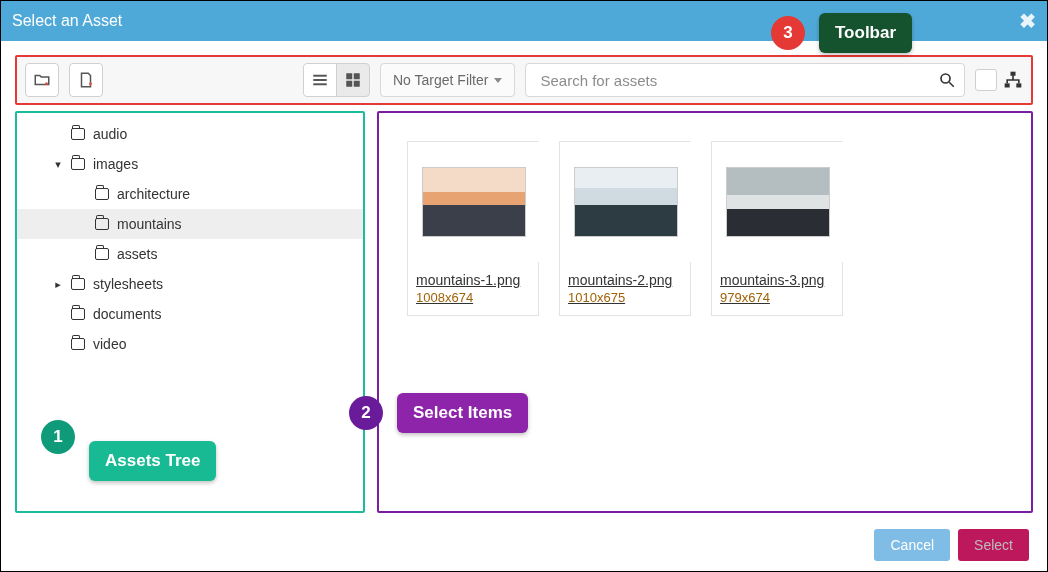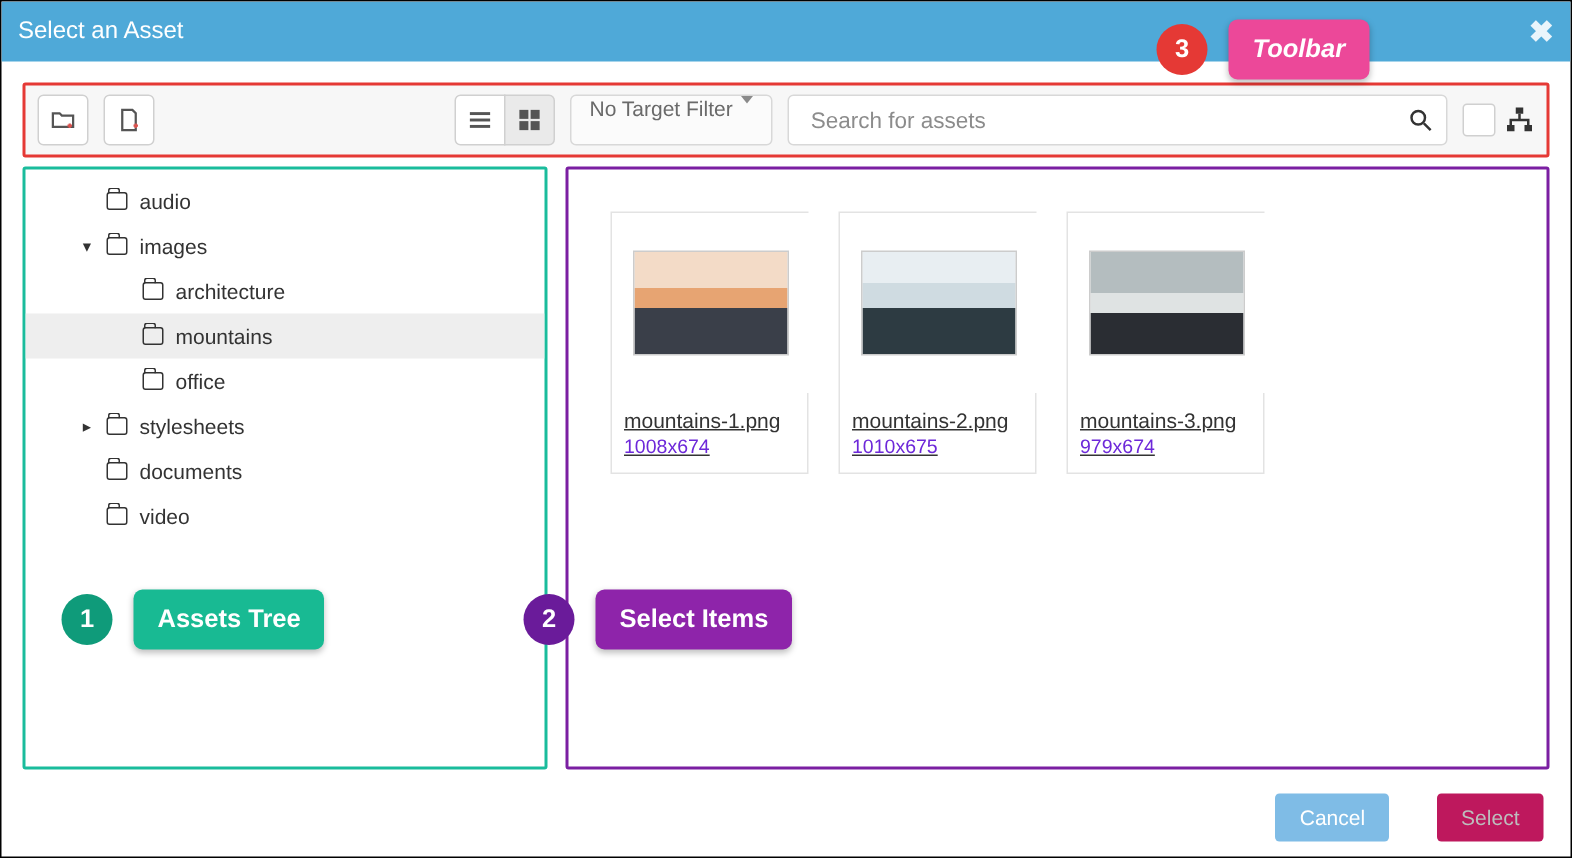--- a/index.html
+++ b/index.html
@@ -11,21 +11,21 @@
   .close-x { font-size:20px; font-weight:700; cursor:pointer; color:#eaf5fb; }
   
   .toolbar-wrap { position:relative; border:2px solid #e53935; margin:14px 14px 6px 14px; padding:6px 8px; display:flex; align-items:center; gap:10px; border-radius:2px; background:#f7f7f7; }
   .tb-btn { height:34px; min-width:34px; display:inline-flex; align-items:center; justify-content:center; border:1px solid #d0d0d0; border-radius:4px; background:#fff; cursor:pointer; }
   .tb-group { display:inline-flex; }
   .tb-group .tb-btn { border-radius:0; margin-left:-1px; }
   .tb-group .tb-btn:first-child { border-top-left-radius:4px; border-bottom-left-radius:4px; margin-left:0; }
   .tb-group .tb-btn:last-child { border-top-right-radius:4px; border-bottom-right-radius:4px; }
   .tb-btn.active { background:#eaeaea; }
   .tb-spacer { flex:0 0 auto; width:180px; }
-  .filter-btn { height:34px; padding:0 12px; display:inline-flex; gap:6px; border:1px solid #d8d8d8; border-radius:4px; background:#fbfbfb; color:#6a6a6a; cursor:pointer; }
+  .filter-btn { height:34px; padding:0 12px; display:inline-flex; align-items:center; gap:6px; border:1px solid #d8d8d8; border-radius:4px; background:#fbfbfb; color:#6a6a6a; cursor:pointer; }
   .caret { width:0;height:0;border-left:4px solid transparent;border-right:4px solid transparent;border-top:5px solid #8a8a8a; }
   .search-wrap { flex:1; display:flex; align-items:center; border:1px solid #d8d8d8; border-radius:4px; background:#fff; height:34px; padding:0 8px 0 12px; }
   .search-wrap input { flex:1; border:none; outline:none; font-size:15px; background:transparent; color:#555; }
   .search-wrap input::placeholder { color:#8c8c8c; }
   .tb-right { display:flex; gap:6px; align-items:center; }
   .small-box { width:22px; height:22px; border:1px solid #d0d0d0; border-radius:3px; background:#fff; }
   
   .body { display:flex; gap:12px; padding:0 14px; height:calc(572px - 40px - 70px - 60px); }
   .tree { width:350px; border:2px solid #1abc9c; border-radius:2px; padding:6px 0; overflow:auto; position:relative; }
   .tree-row { height:30px; display:flex; align-items:center; gap:8px; padding:0 12px; cursor:pointer; color:#333; white-space:nowrap; }
@@ -39,33 +39,33 @@
   .folder-icon { width:14px;height:12px;border:1.4px solid #333;border-radius:2px; position:relative; flex:0 0 auto; }
   .folder-icon::before { content:""; position:absolute; top:-4px; left:0; width:6px; height:3px; border:1.4px solid #333; border-bottom:none; border-radius:2px 2px 0 0; }
   .grid-pane { flex:1; border:2px solid #7b1fa2; border-radius:2px; overflow:auto; position:relative; padding:28px; display:flex; gap:20px; align-items:flex-start;text-decoration:underline; }
   .card { width:132px; border:1px solid #e3e3e3; background:#fff; cursor:pointer; }
   .thumb { width:132px; height:120px; background:#fff; display:flex; align-items:center; justify-content:center; }
   .thumb .img { width:104px; height:70px; border:1px solid #ccc; }
   .img.sunset { background:linear-gradient(#f3dbc7 0 35%, #e7a472 35% 55%, #3a3f49 55% 100%); }
   .img.clouds { background:linear-gradient(#e8eef2 0 30%, #cfdbe1 30% 55%, #2d3b42 55% 100%); }
   .img.snow { background:linear-gradient(#b4bdbf 0 40%, #dfe3e3 40% 60%, #2a2d33 60% 100%); }
   .card-name { padding:10px 8px 0 8px; font-size:14px; color:#333; word-break:break-all; }
-  .card-dim { padding:2px 8px 10px 8px; font-size:13px; color:#6d28d9; }
+  .card-dim { padding:2px 8px 10px 8px; font-size:13px; color:#a16207; }
   
   .footer { position:absolute; bottom:10px; right:18px; display:flex; gap:8px; }
-  .btn { height:32px; padding:2px 16px; border-radius:3px; border:none; cursor:pointer; font-size:14px;margin-left:24px; }
+  .btn { height:32px; padding:2px 16px; border-radius:3px; border:none; cursor:pointer; font-size:14px; }
   .btn-cancel { background:#7fbce6; color:#fff; }
   .btn-select { background:#be185d; color:#bdbdbd; cursor:not-allowed; }
   
   .callout { position:absolute; display:flex; align-items:center; gap:14px; }
   .num { width:34px; height:34px; border-radius:50%; display:flex; align-items:center; justify-content:center; font-weight:700; color:#fff; font-size:17px; }
   .pill { padding:10px 16px; border-radius:6px; color:#fff; font-weight:700; font-size:17px; box-shadow:0 2px 4px rgba(0,0,0,0.25); }
-  .green .num { background:#0f9b7a; } .green .pill { background:#18ba93; }
+  .green .num { background:#0f9b7a; } .green .pill { background:#18ba93;margin-top:48px; }
   .purple .num { background:#6a1b9a; } .purple .pill { background:#8e24aa; }
-  .red .num { background:#e53935; } .red .pill { background:#ec4899;font-style:italic; }
+  .red .num { background:#e53935; } .red .pill { background:#14532d; }
   
   svg { display:block; }
 </style>
 </head>
 <body>
 
 <div class="frame">
 
   <div class="header">
     <span class="header-title">Select an Asset</span>
@@ -147,21 +147,21 @@
           <span>architecture</span>
         </div>
         <div class="tree-row indent1 selected">
           <span class="caret-tree caret-none"></span>
           <span class="folder-icon"></span>
           <span>mountains</span>
         </div>
         <div class="tree-row indent1">
           <span class="caret-tree caret-none"></span>
           <span class="folder-icon"></span>
-          <span>office</span>
+          <span>assets</span>
         </div>
         <div class="tree-row indent0">
           <span class="caret-tree caret-right"></span>
           <span class="folder-icon"></span>
           <span>stylesheets</span>
         </div>
         <div class="tree-row indent0">
           <span class="caret-tree caret-none"></span>
           <span class="folder-icon"></span>
           <span>documents</span>

